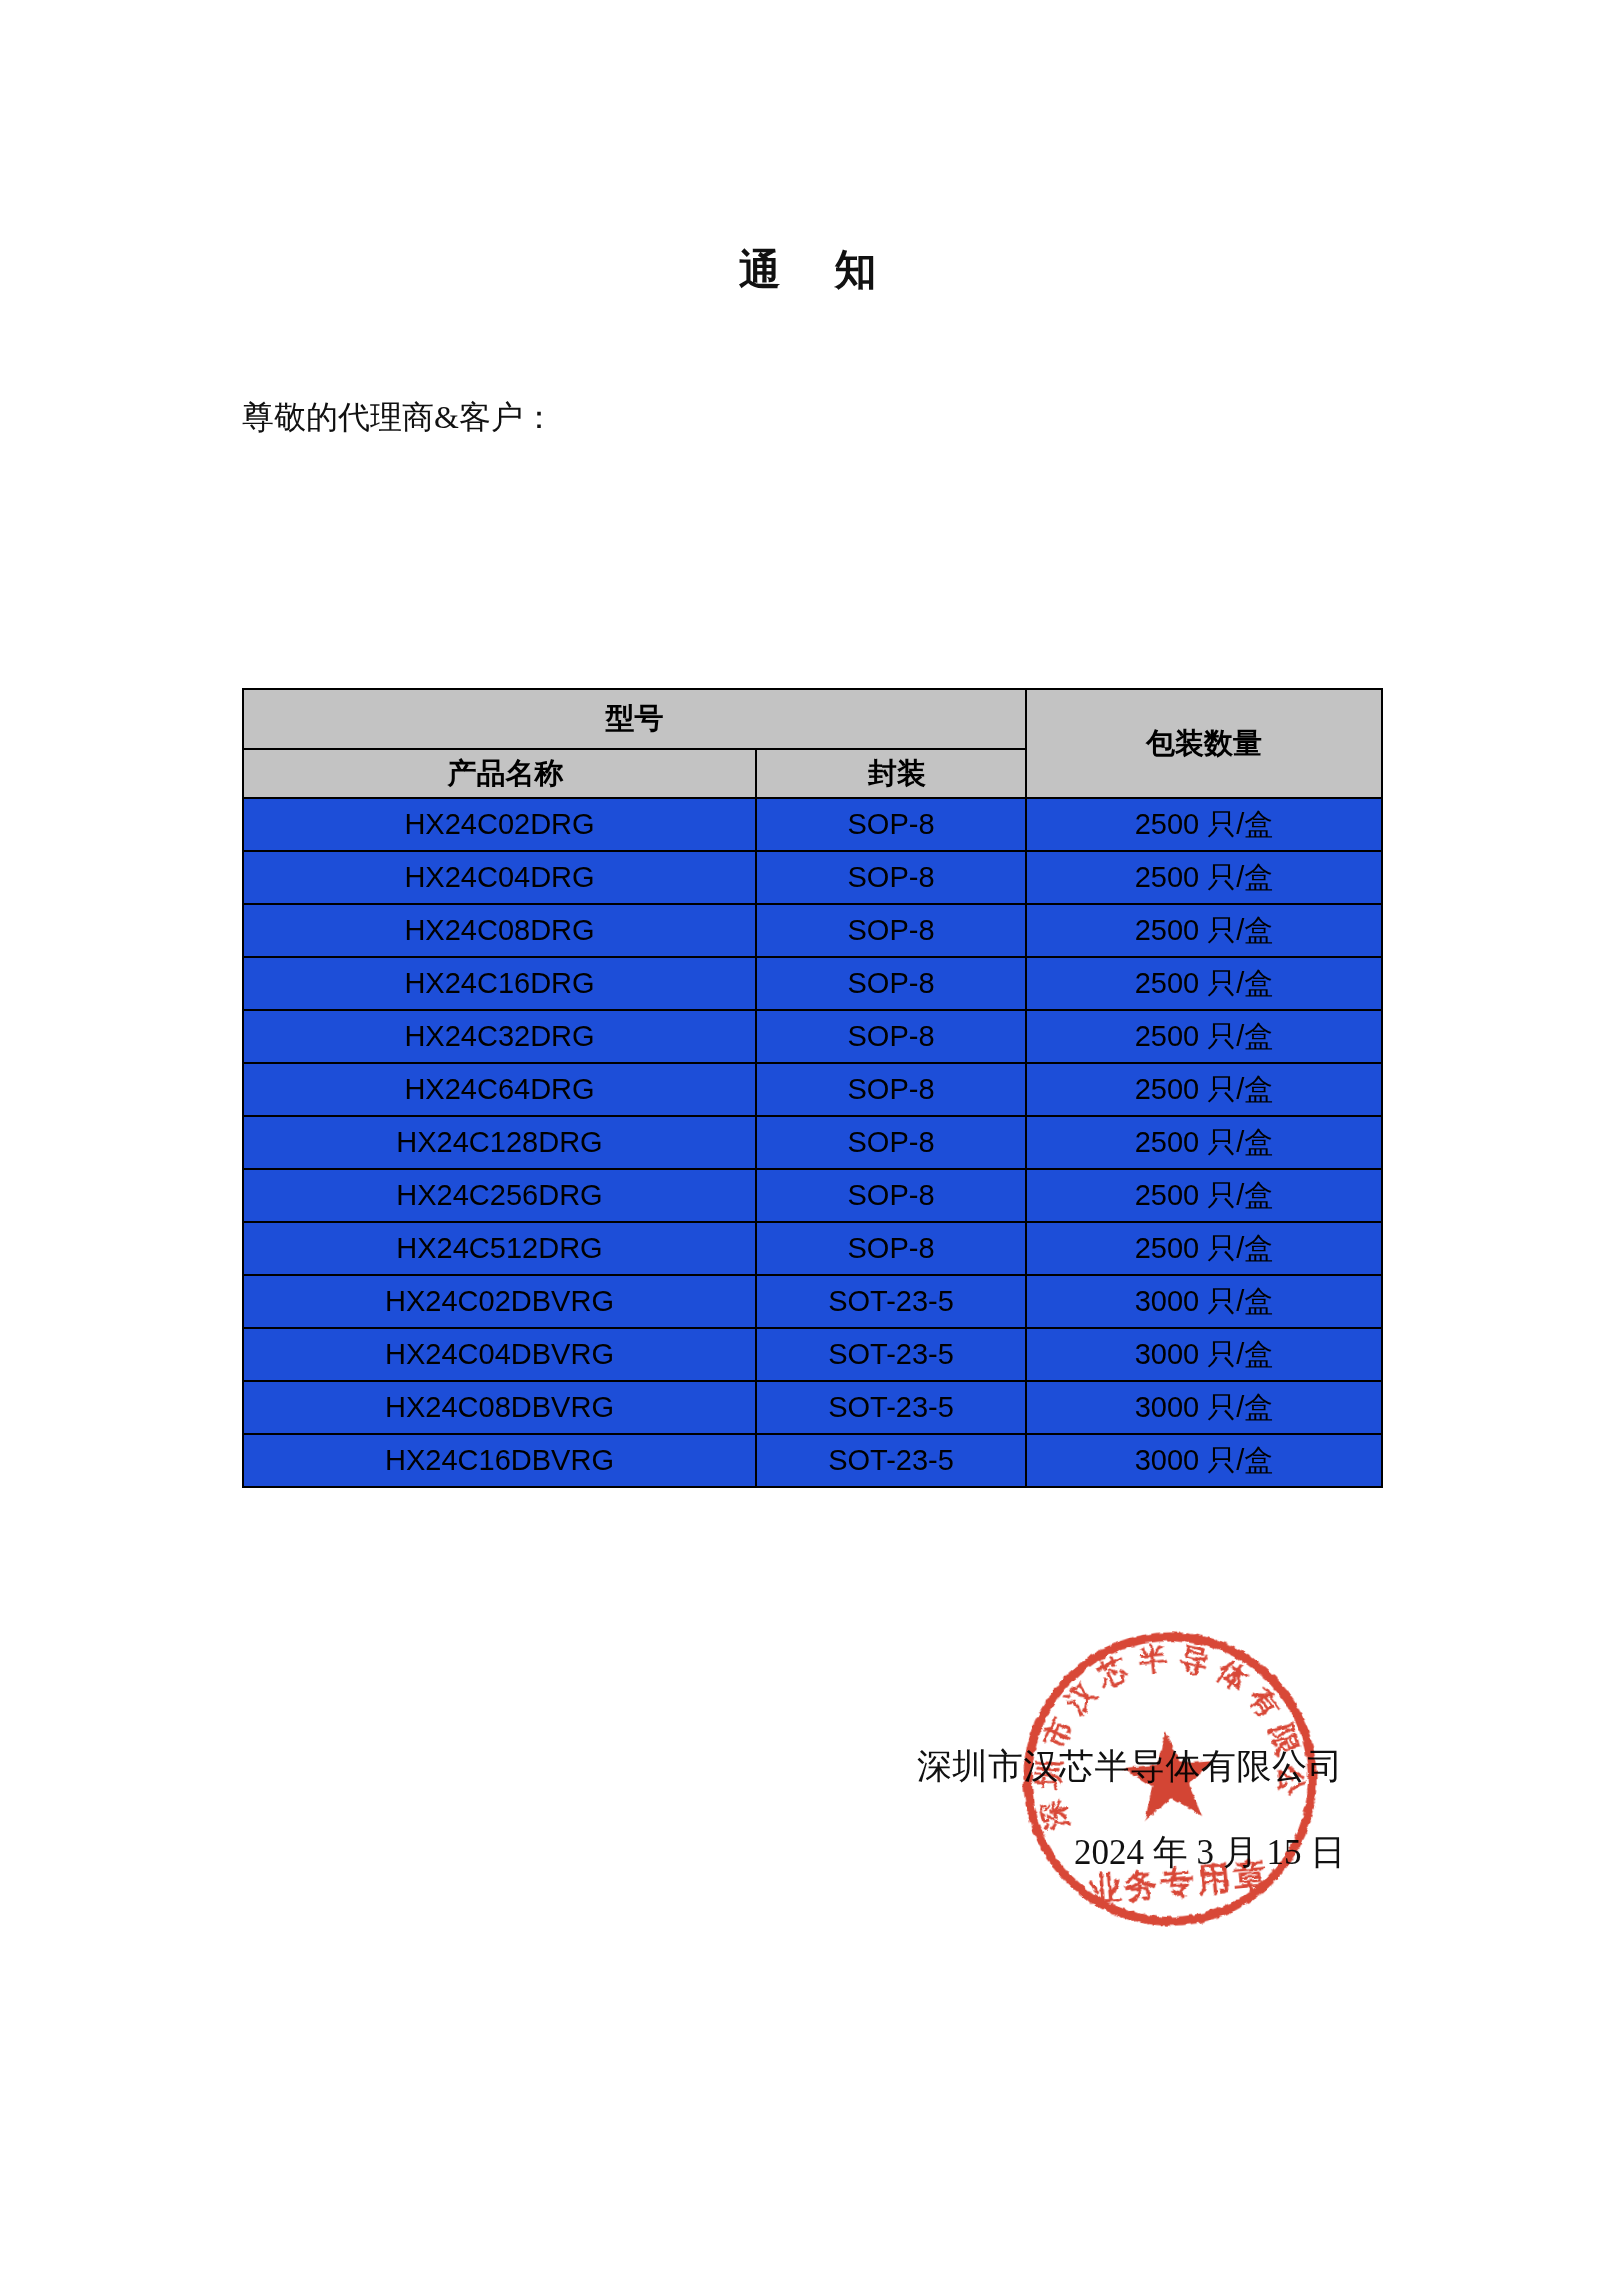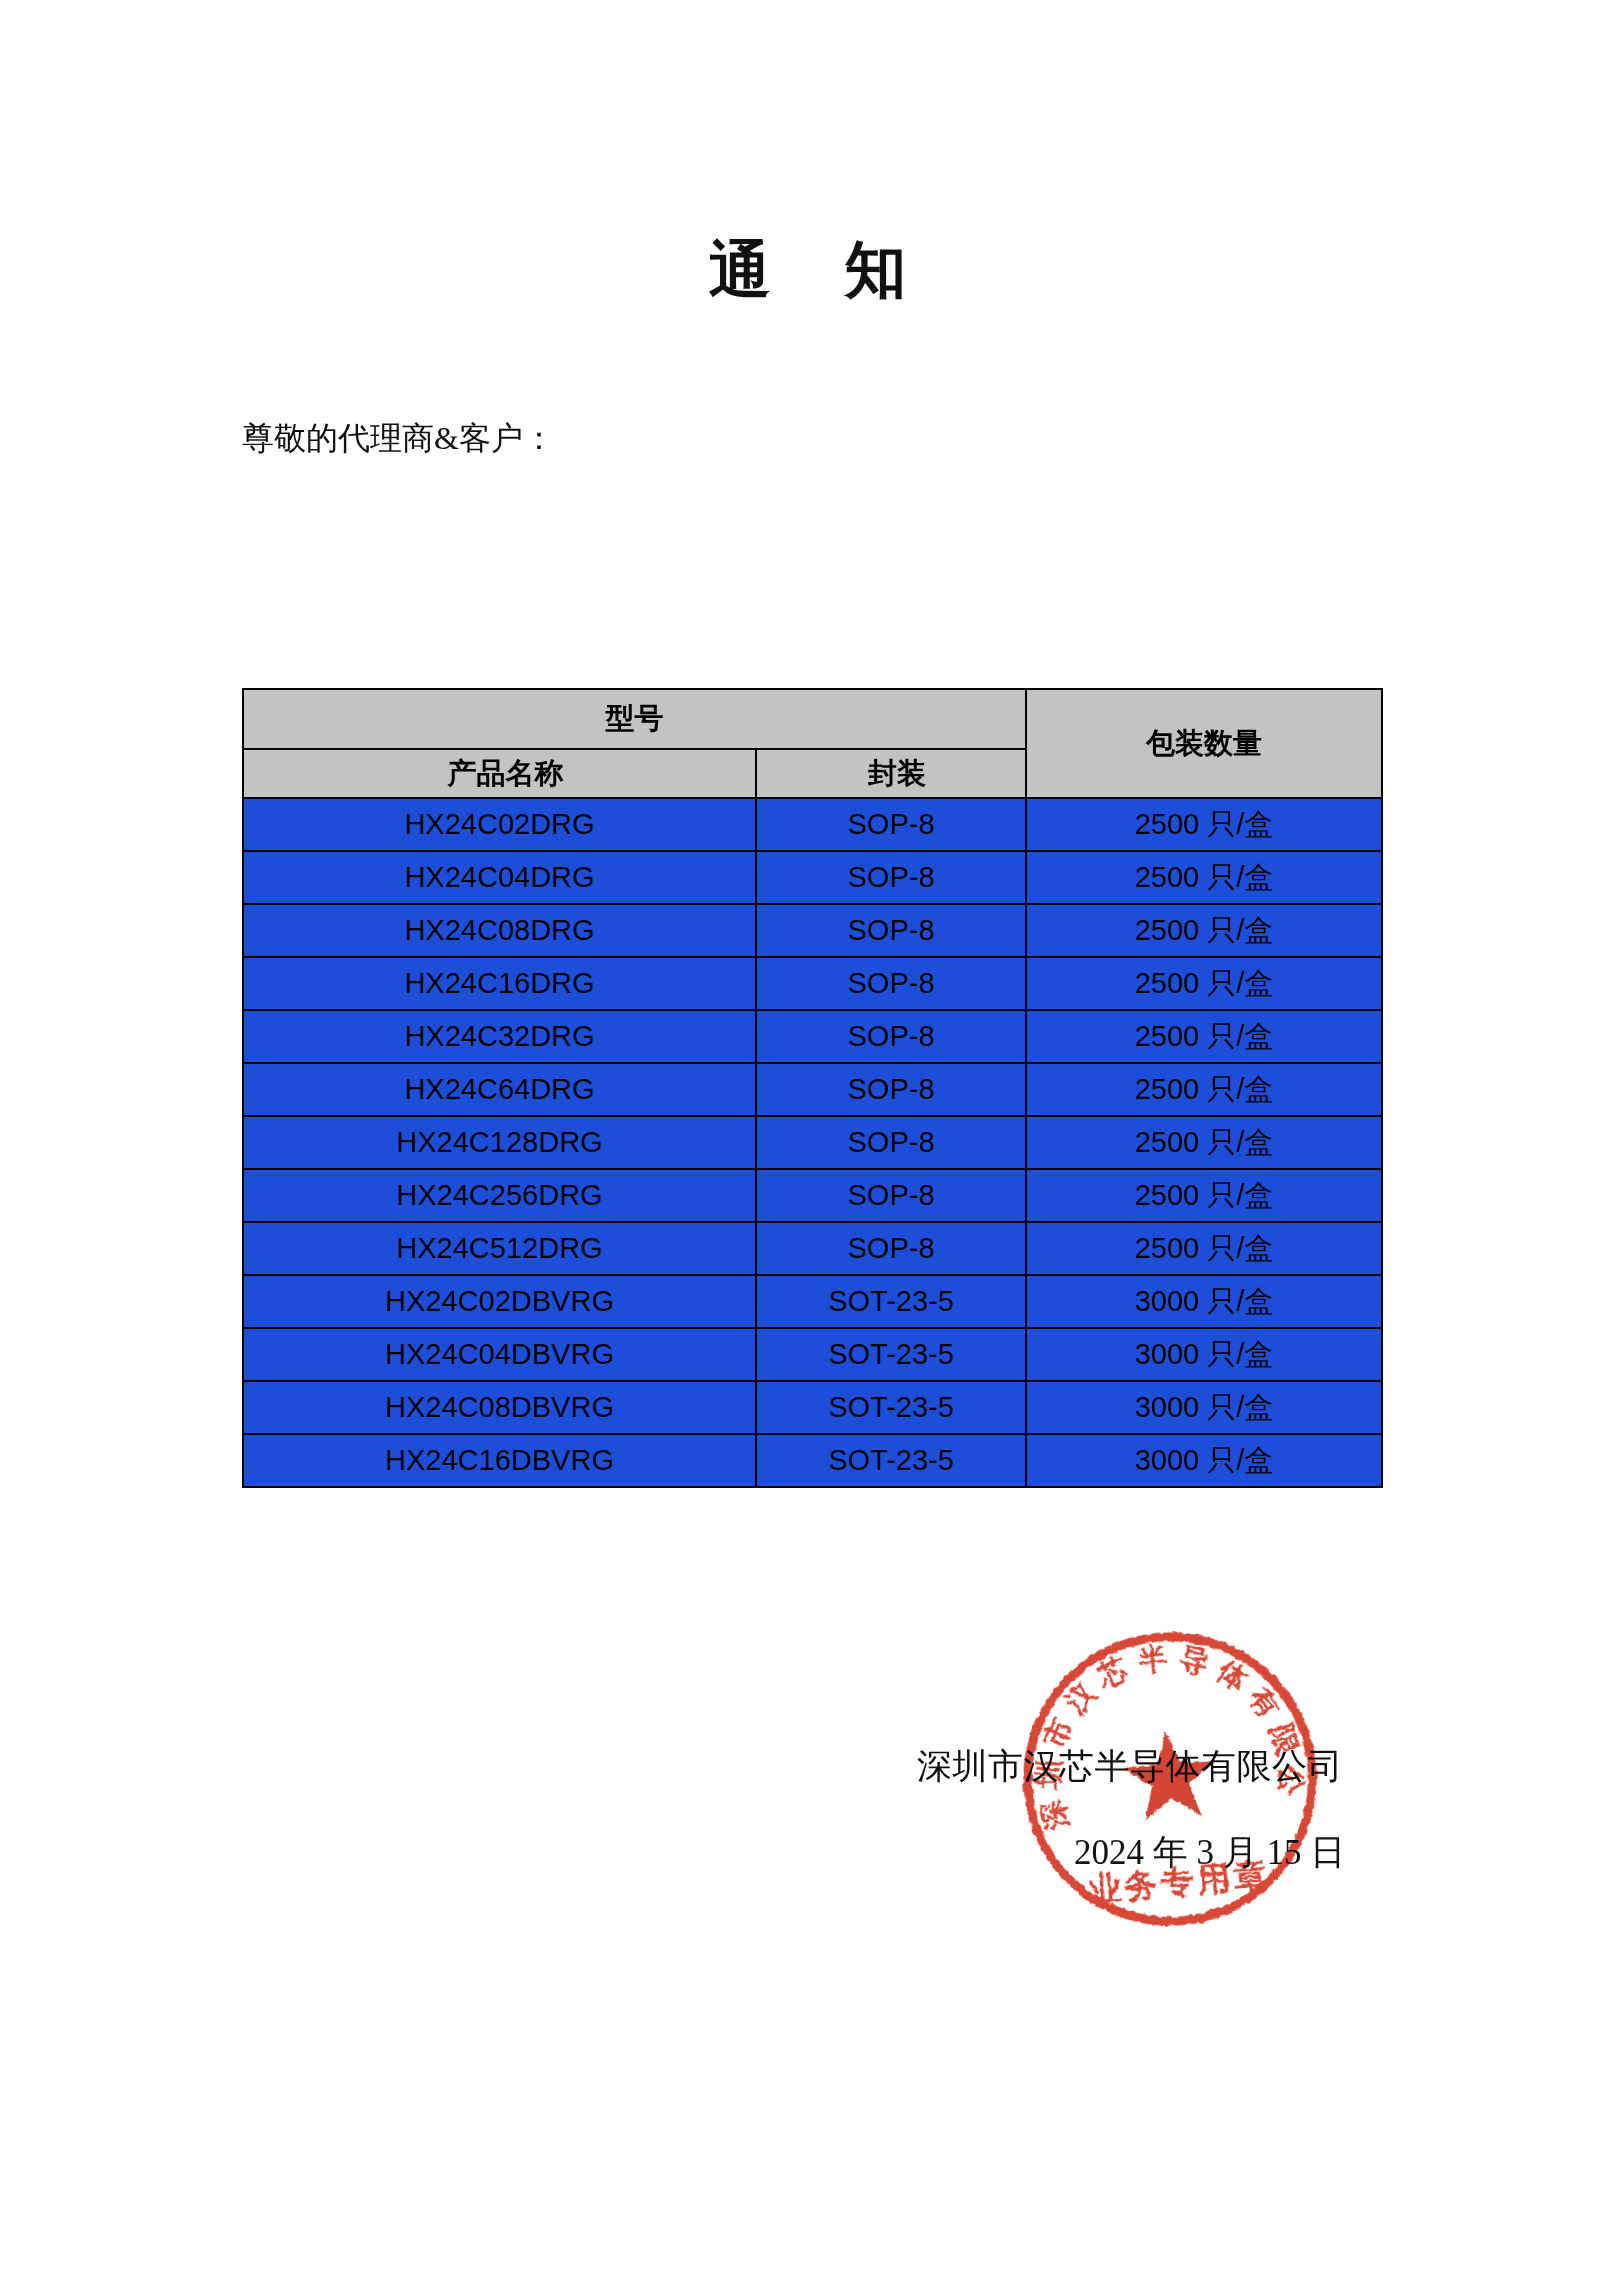--- a/index.html
+++ b/index.html
@@ -11,28 +11,28 @@
     overflow:hidden;
     font-family:"Liberation Serif","DejaVu Serif",serif;
     color:#111111;
   }
   .doc-title{
     position:absolute;
     left:0; top:235px; width:100%;
     text-align:center;
     font-family:"Liberation Sans","DejaVu Sans",sans-serif;
     font-weight:700;
-    font-size:62px;
+    font-size:42px;
     letter-spacing:5.9px;
     line-height:69px;
     white-space:pre;
   }
   .body-text{
     position:absolute;
-    left:242px; top:414px; width:1147px;
+    left:242px; top:393px; width:1147px;
     font-size:32px;
     line-height:49px;
     white-space:nowrap;
   }
   .body-line{height:49px;}
   .indent{padding-left:62px;}
   table.product-table{
     position:absolute;
     left:242px; top:688px;
     width:1138px;

